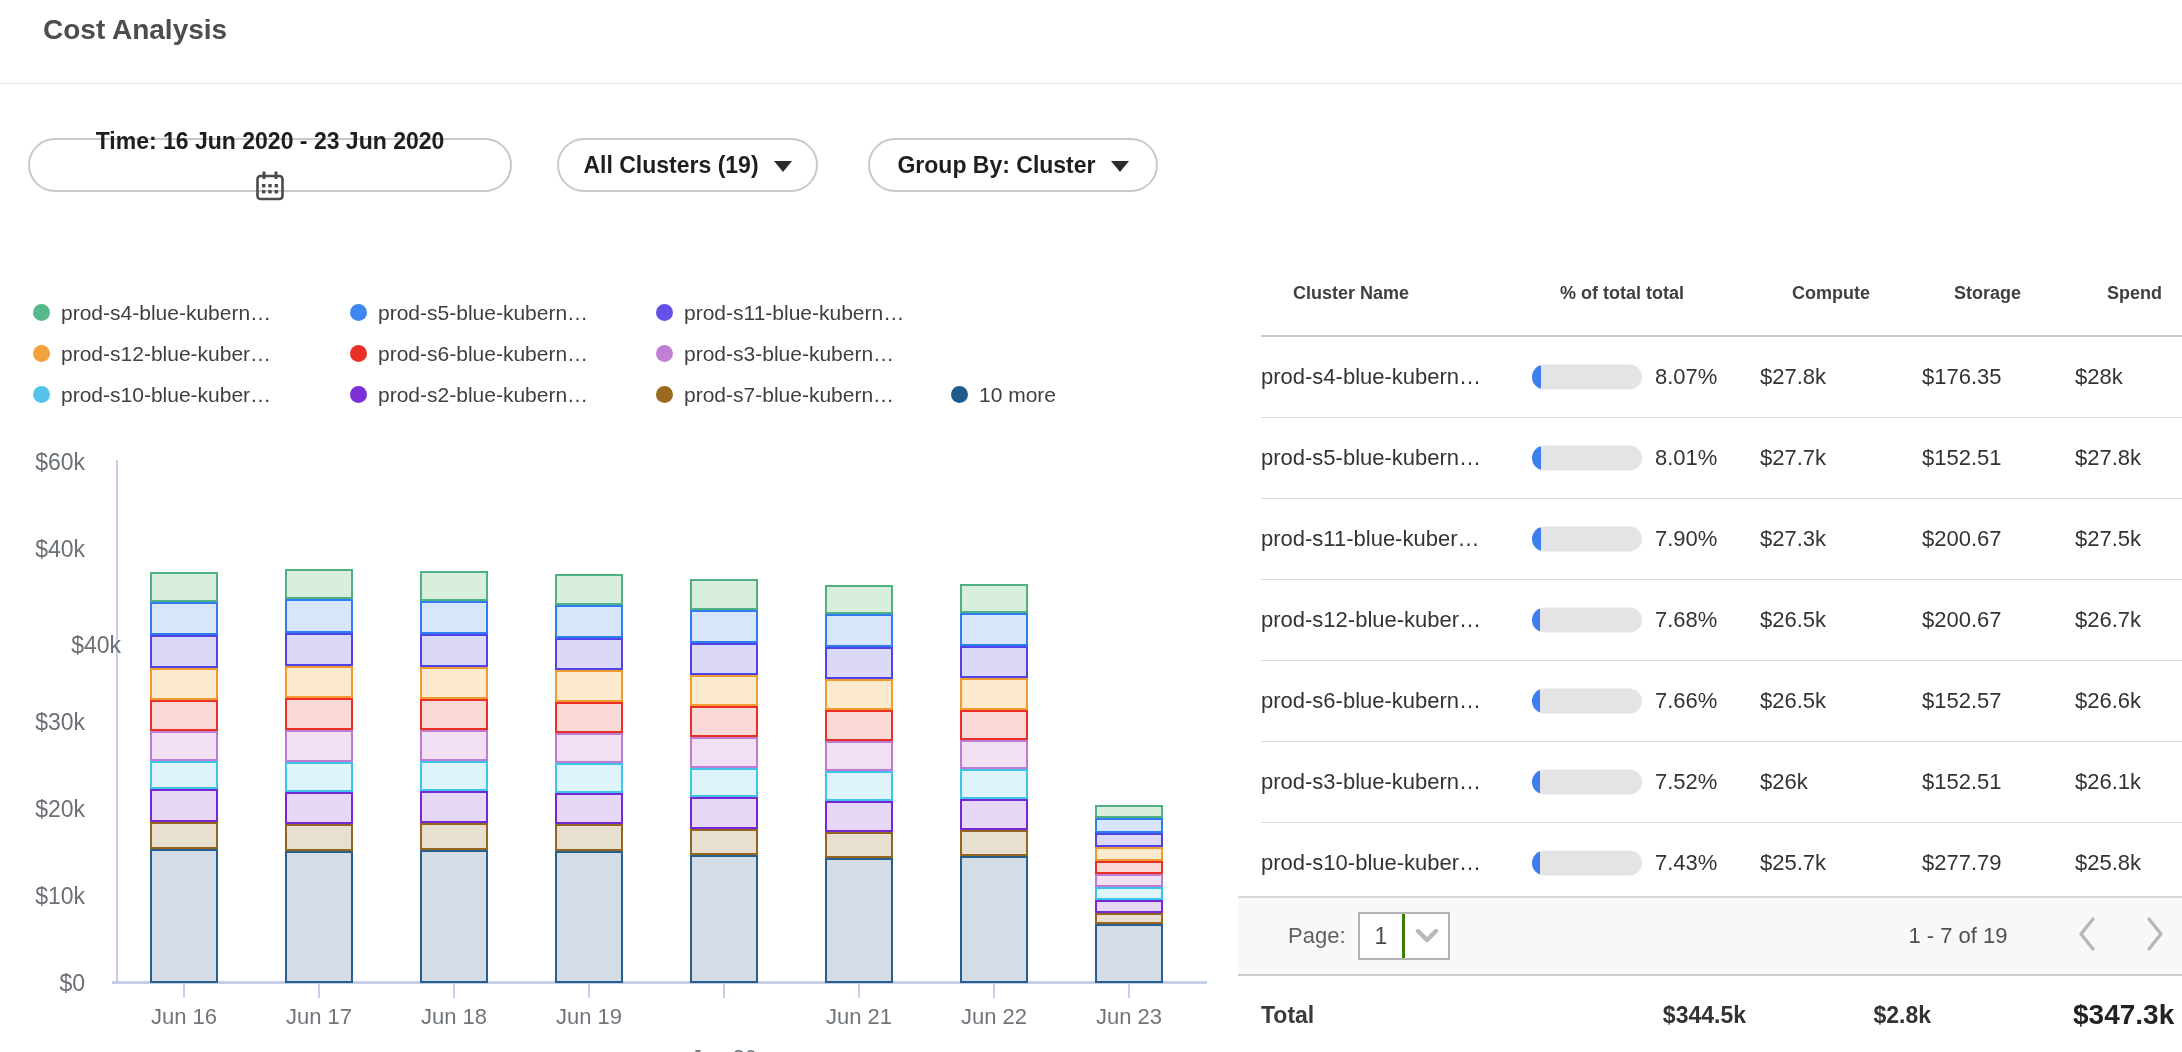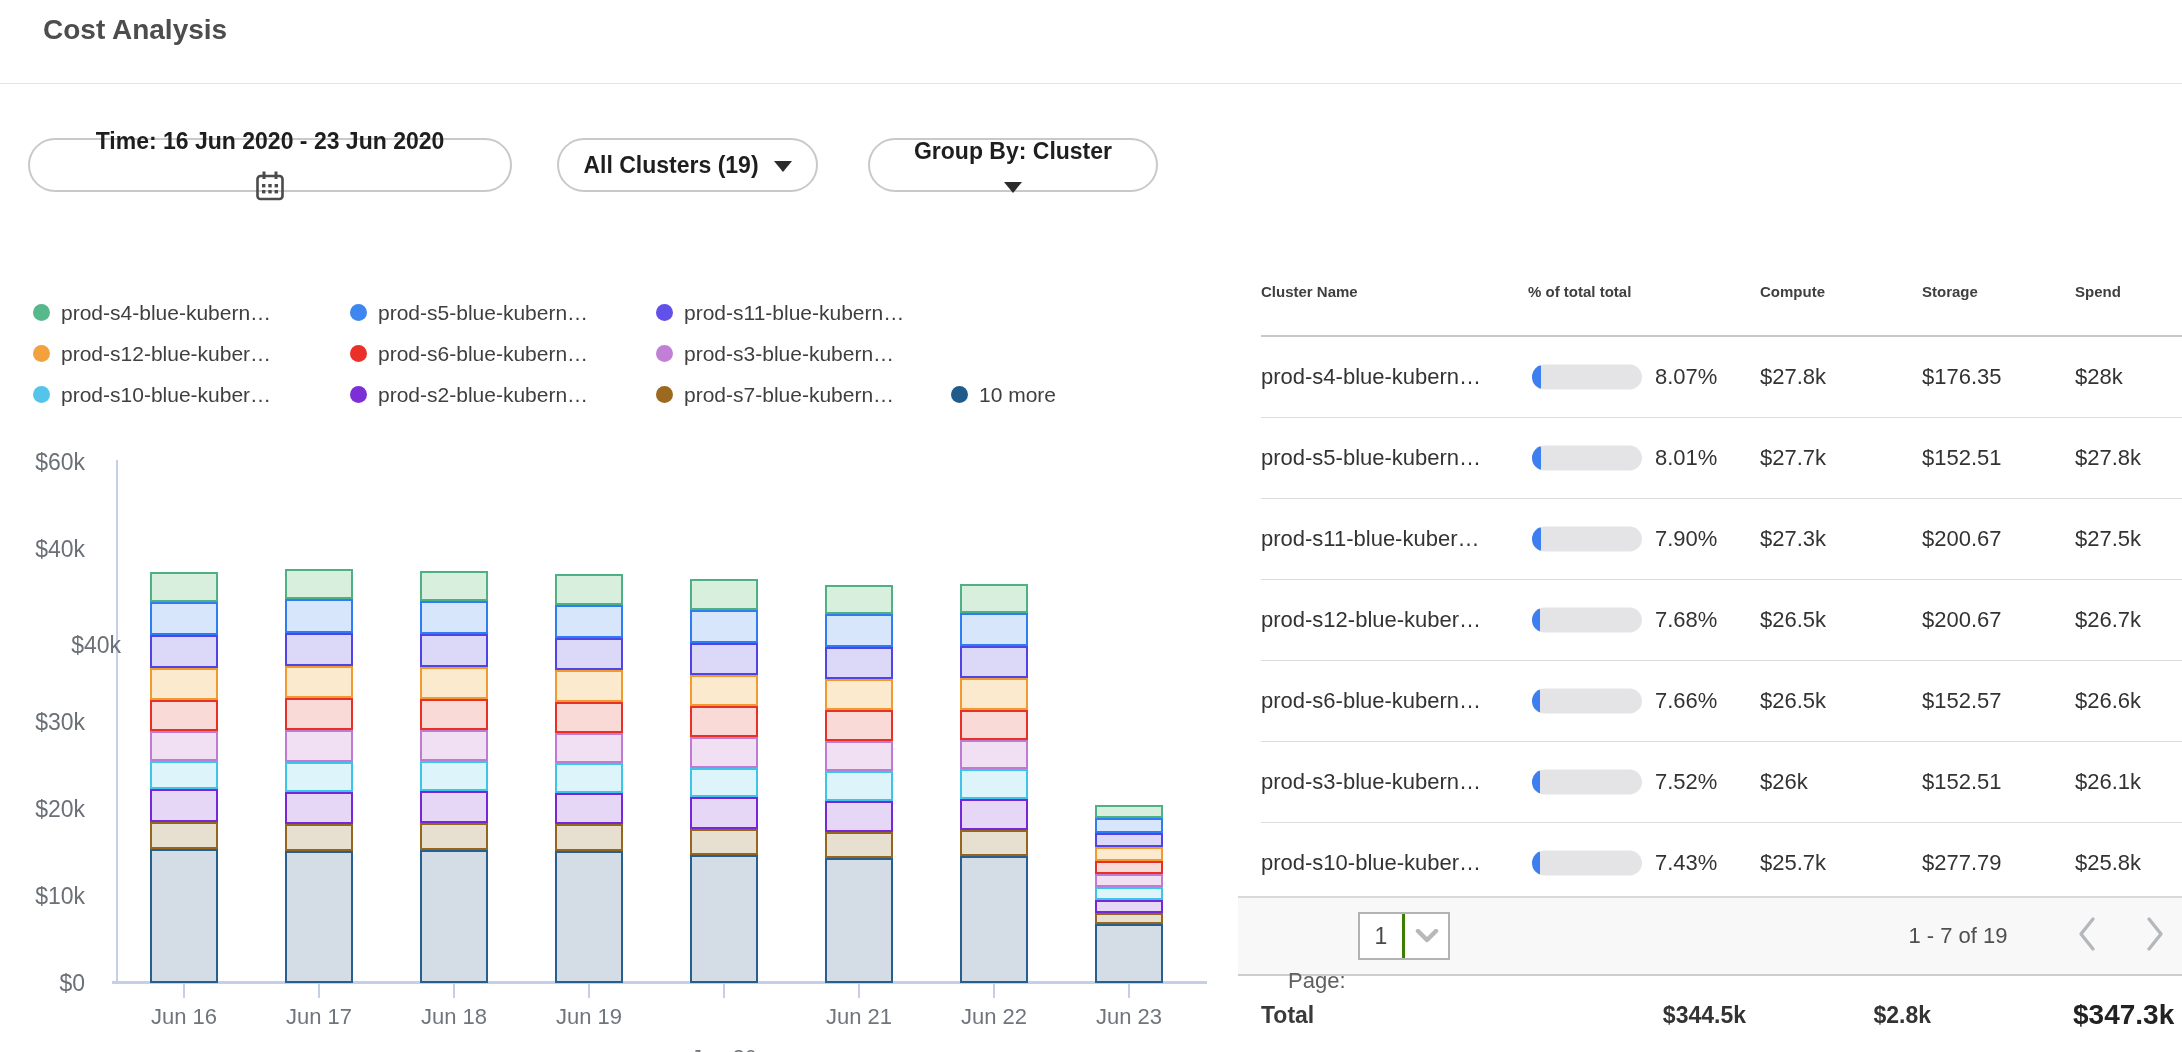--- a/index.html
+++ b/index.html
@@ -11,21 +11,21 @@
   .page-title{position:absolute;left:43px;top:14px;font-size:28px;font-weight:600;color:#4d4d4d;}
   .top-divider{position:absolute;left:0;top:83px;width:2182px;height:1px;background:#e4e4e4;}
 
   
   .pill{position:absolute;top:138px;height:54px;box-sizing:border-box;
     border:2px solid #c9c9c9;border-radius:28px;background:#fff;cursor:pointer;
     display:flex;align-items:center;justify-content:center;gap:15px;
     font-size:23px;font-weight:bold;color:#1e1e1e;}
   .pill-time{left:28px;width:484px;flex-direction:column;}
   .pill-clusters{left:557px;width:261px;}
-  .pill-group{left:868px;width:290px;flex-direction:column;}
+  .pill-group{left:868px;width:290px;}
   .caret{width:0;height:0;border-left:9px solid transparent;border-right:9px solid transparent;border-top:11px solid #2b2b2b;margin-top:2px;}
 
   
   #legend{position:absolute;left:33px;top:292px;width:1200px;}
   .legend-row{display:flex;align-items:center;height:41px;}
   .legend-item{display:flex;align-items:center;gap:11px;cursor:pointer;}
   .dot{width:17px;height:17px;border-radius:50%;flex:0 0 17px;}
   .legend-label{font-size:21px;color:#3f3f3f;white-space:nowrap;}
 
   
@@ -33,39 +33,39 @@
   .ylab{position:absolute;left:0;width:85px;text-align:right;font-size:23px;line-height:30px;color:#6b7077;}
   .yaxis{position:absolute;left:116px;top:28px;width:2px;height:523px;background:#c5cfe7;}
   .xaxis{position:absolute;left:112px;top:549px;width:1095px;height:3px;background:#c5cfe7;}
   .tick{position:absolute;top:552px;width:2px;height:14px;background:#c5cfe7;}
   .xlab{position:absolute;top:572px;width:120px;text-align:center;font-size:22px;color:#70757c;}
   .seg{position:absolute;width:68px;box-sizing:border-box;border:2px solid;cursor:pointer;}
 
   
   #table{position:absolute;left:1261px;top:283px;width:921px;}
   .t-head{position:relative;height:52px;border-bottom:2px solid #c9c9c9;}
-  .t-head .c{position:absolute;top:0;font-size:15px;font-weight:600;color:#3f3f3f;}
+  .t-head .c{position:absolute;top:0;font-size:18px;font-weight:600;color:#3f3f3f;margin-left:32px;}
   .t-row{position:relative;height:80px;border-bottom:1px solid #dcdcdc;}
   .t-row:last-child{border-bottom:none;}
   .c{white-space:nowrap;}
   .t-row .c{position:absolute;top:50%;transform:translateY(-50%);font-size:22px;color:#333;}
   .c0{left:0;}
   .c1{left:267px;}
   .c1t{left:394px;}
   .c2{left:499px;}
   .c3{left:661px;}
   .c4{left:814px;}
   .cluster-link{color:#4796f8;text-decoration:none;cursor:pointer;}
   .pbar{left:271px;width:110px;height:25px;border-radius:13px;background:#e4e4e7;overflow:hidden;}
   .pfill{position:absolute;left:0;top:0;height:100%;background:#3d7ef0;border-radius:13px 5px 5px 13px;}
 
   
   #pagebar{position:absolute;left:1238px;top:896px;width:944px;height:80px;box-sizing:border-box;
     background:#f8f8f8;border-top:2px solid #d9d9d9;border-bottom:2px solid #cdcdcd;}
-  .pg-label{position:absolute;left:50px;top:50%;transform:translateY(-50%);font-size:22px;color:#5f5f5f;margin-top:45px;}
+  .pg-label{position:absolute;left:50px;top:50%;transform:translateY(-50%);font-size:22px;color:#5f5f5f;}
   .pg-select{position:absolute;left:120px;top:50%;transform:translateY(-50%);width:92px;height:48px;box-sizing:border-box;
     background:#fff;border:2px solid #b2b2b2;display:flex;align-items:stretch;cursor:pointer;}
   .pg-val{width:42px;display:flex;align-items:center;justify-content:center;font-size:23px;color:#4a4a4a;}
   .pg-green{width:3px;background:#3c7f00;}
   .pg-arrow{flex:1;display:flex;align-items:center;justify-content:center;}
   .pg-range{position:absolute;left:600px;width:240px;text-align:center;top:50%;transform:translateY(-50%);font-size:22px;color:#4f4f4f;}
   .pg-prev{position:absolute;left:838px;top:50%;transform:translateY(-50%);cursor:pointer;}
   .pg-next{position:absolute;left:906px;top:50%;transform:translateY(-50%);cursor:pointer;}
 
   

